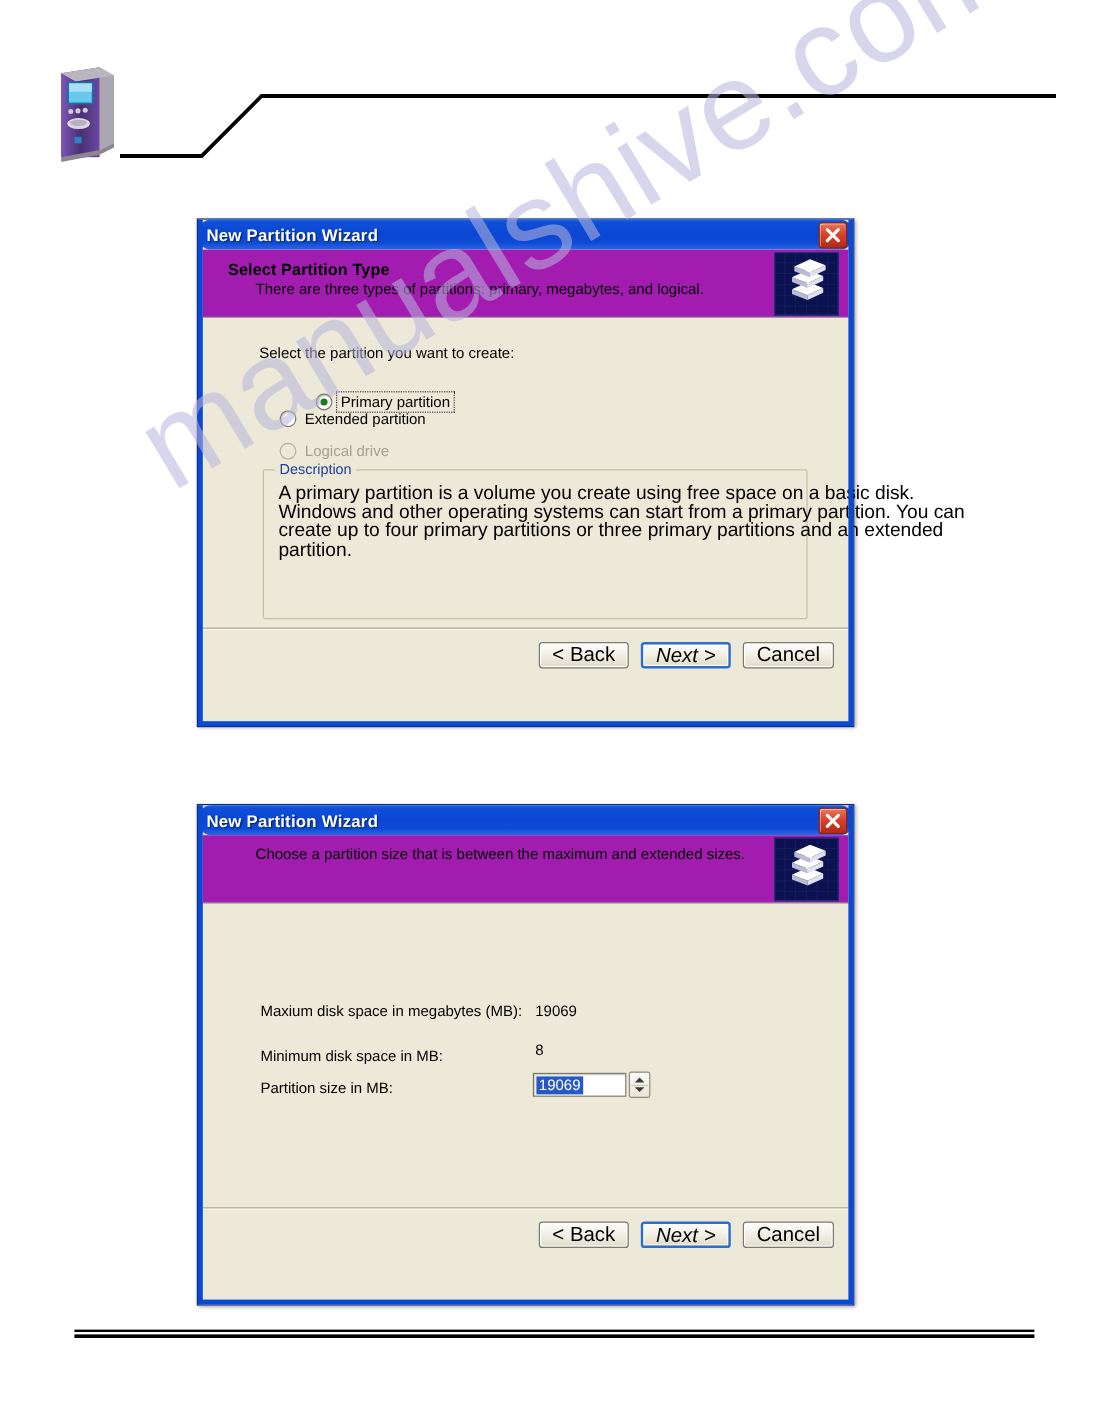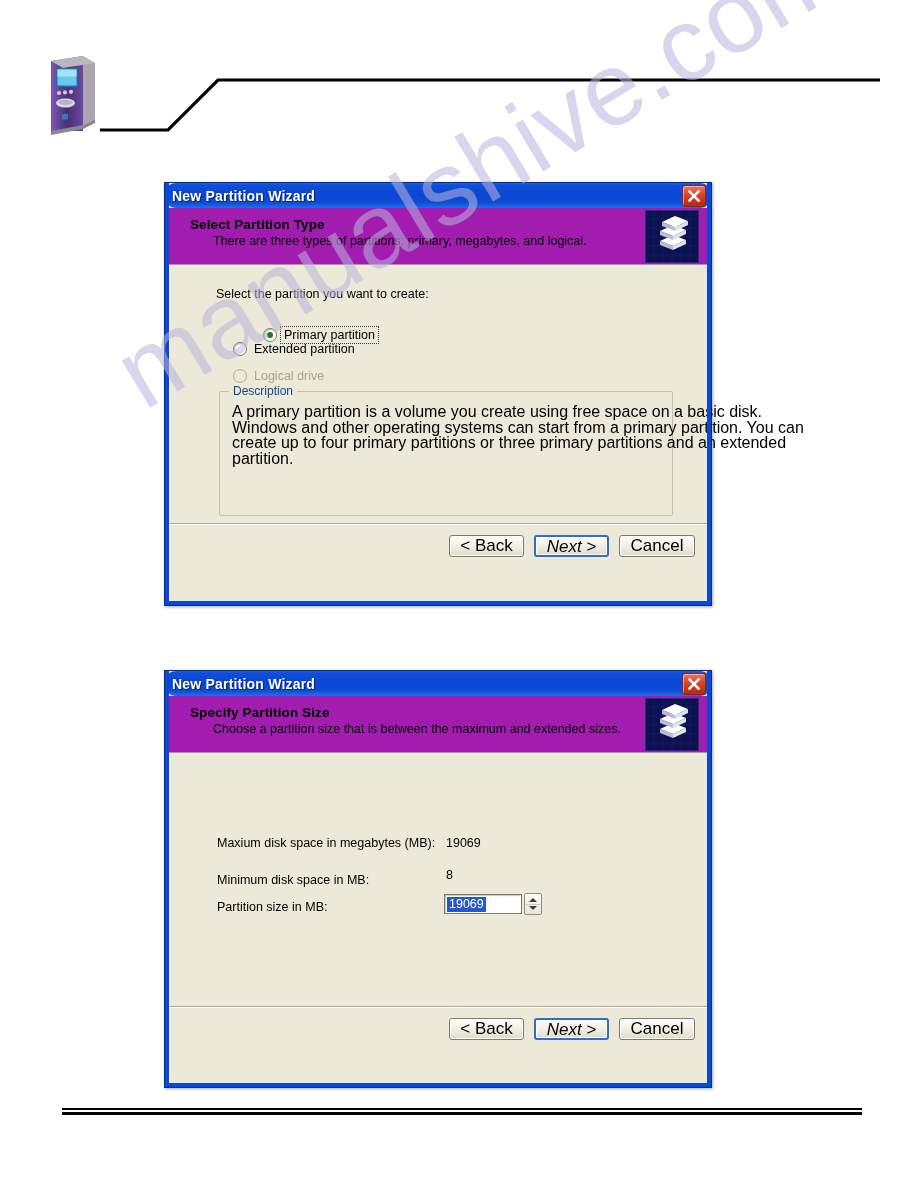--- a/index.html
+++ b/index.html
@@ -488,21 +488,20 @@
   <div class="titlebar">
     <div class="titlebar-text">New Partition Wizard</div>
     <div class="close-btn">
       <svg width="16" height="16" viewBox="0 0 16 16">
         <path d="M3.4 3.4 L12.6 12.6 M12.6 3.4 L3.4 12.6" stroke="#ffffff" stroke-width="2.6" stroke-linecap="round"></path>
       </svg>
     </div>
   </div>
 
   <div class="dlg-head">
-    <div class="dlg-head-title">Specify Partition Size</div>
     <div class="dlg-head-sub">Choose a partition size that is between the maximum and extended sizes.</div>
     <div class="wiz-icon">
       <svg width="52" height="51" viewBox="0 0 52 51">
         <g opacity="0.35" stroke="#3a4aa0" stroke-width="0.5">
           <path d="M0 8 H52 M0 17 H52 M0 26 H52 M0 35 H52 M0 44 H52"></path>
           <path d="M8 0 V51 M17 0 V51 M26 0 V51 M35 0 V51 M44 0 V51"></path>
         </g>
         <g>
           <polygon points="14,30 27,24 40,29 27,35" fill="#ffffff"></polygon>
           <polygon points="14,30 14,34 27,39 27,35" fill="#b9bcd4"></polygon>

